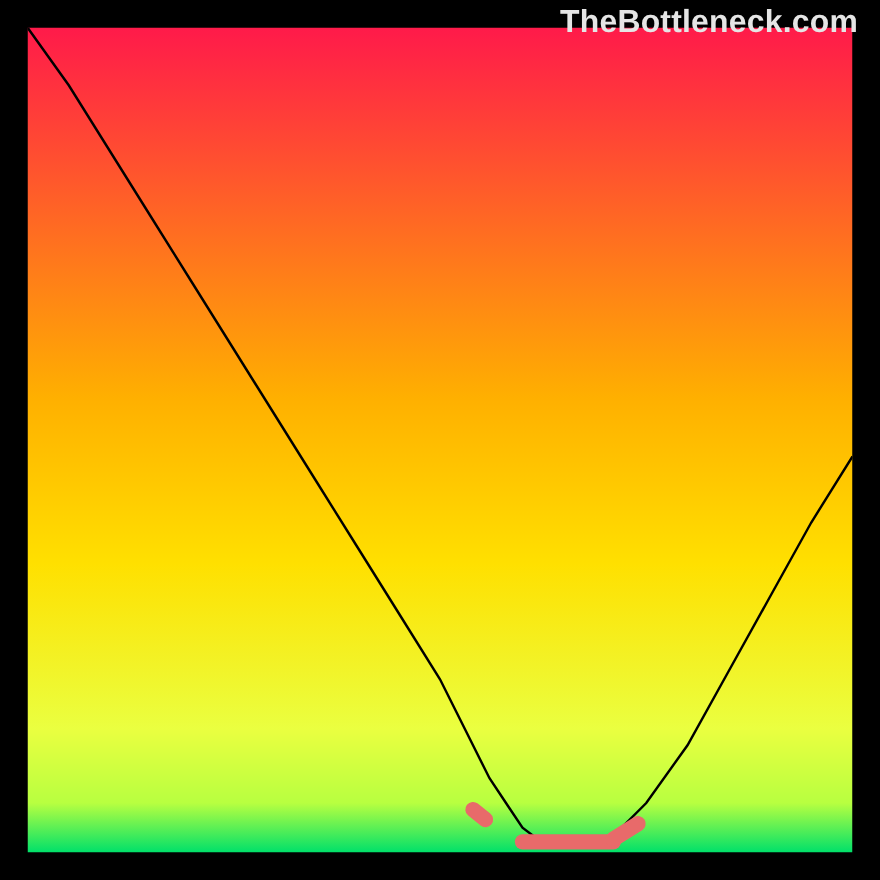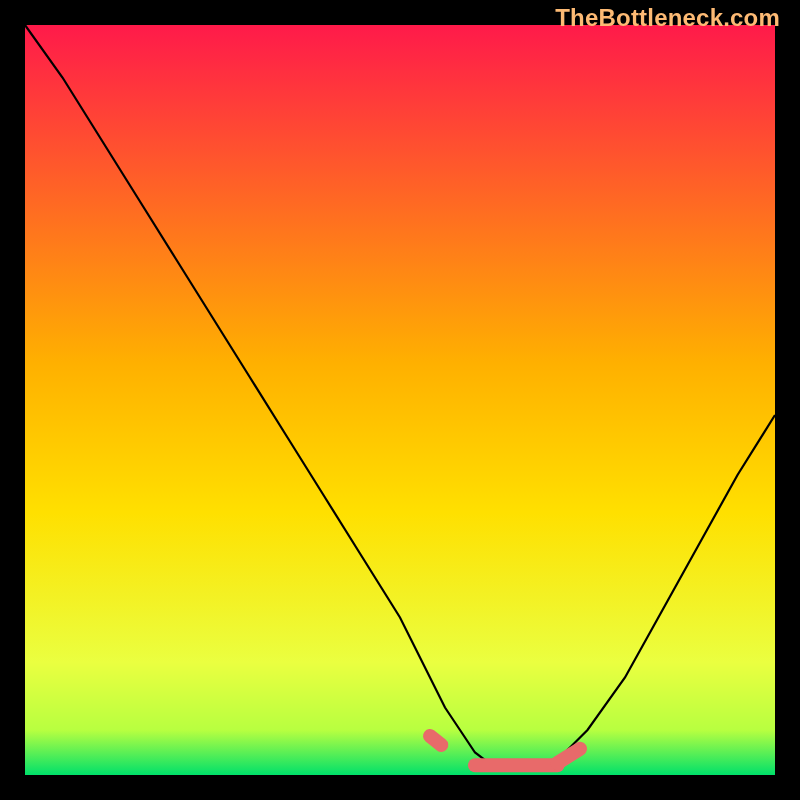--- a/index.html
+++ b/index.html
@@ -26,22 +26,22 @@
   }
   .plot-area svg {
     display: block;
     width: 100%;
     height: 100%;
   }
   .watermark {
     position: absolute;
     top: 4px;
     right: 20px;
-    color: #fdba74;
-    font-size: 24px;
+    color: #e5e5e5;
+    font-size: 29px;
     font-weight: bold;
     letter-spacing: 0.2px;
   }
 </style>
 </head>
 <body>
 
 <div class="outer">
 
   <div class="plot-area">

